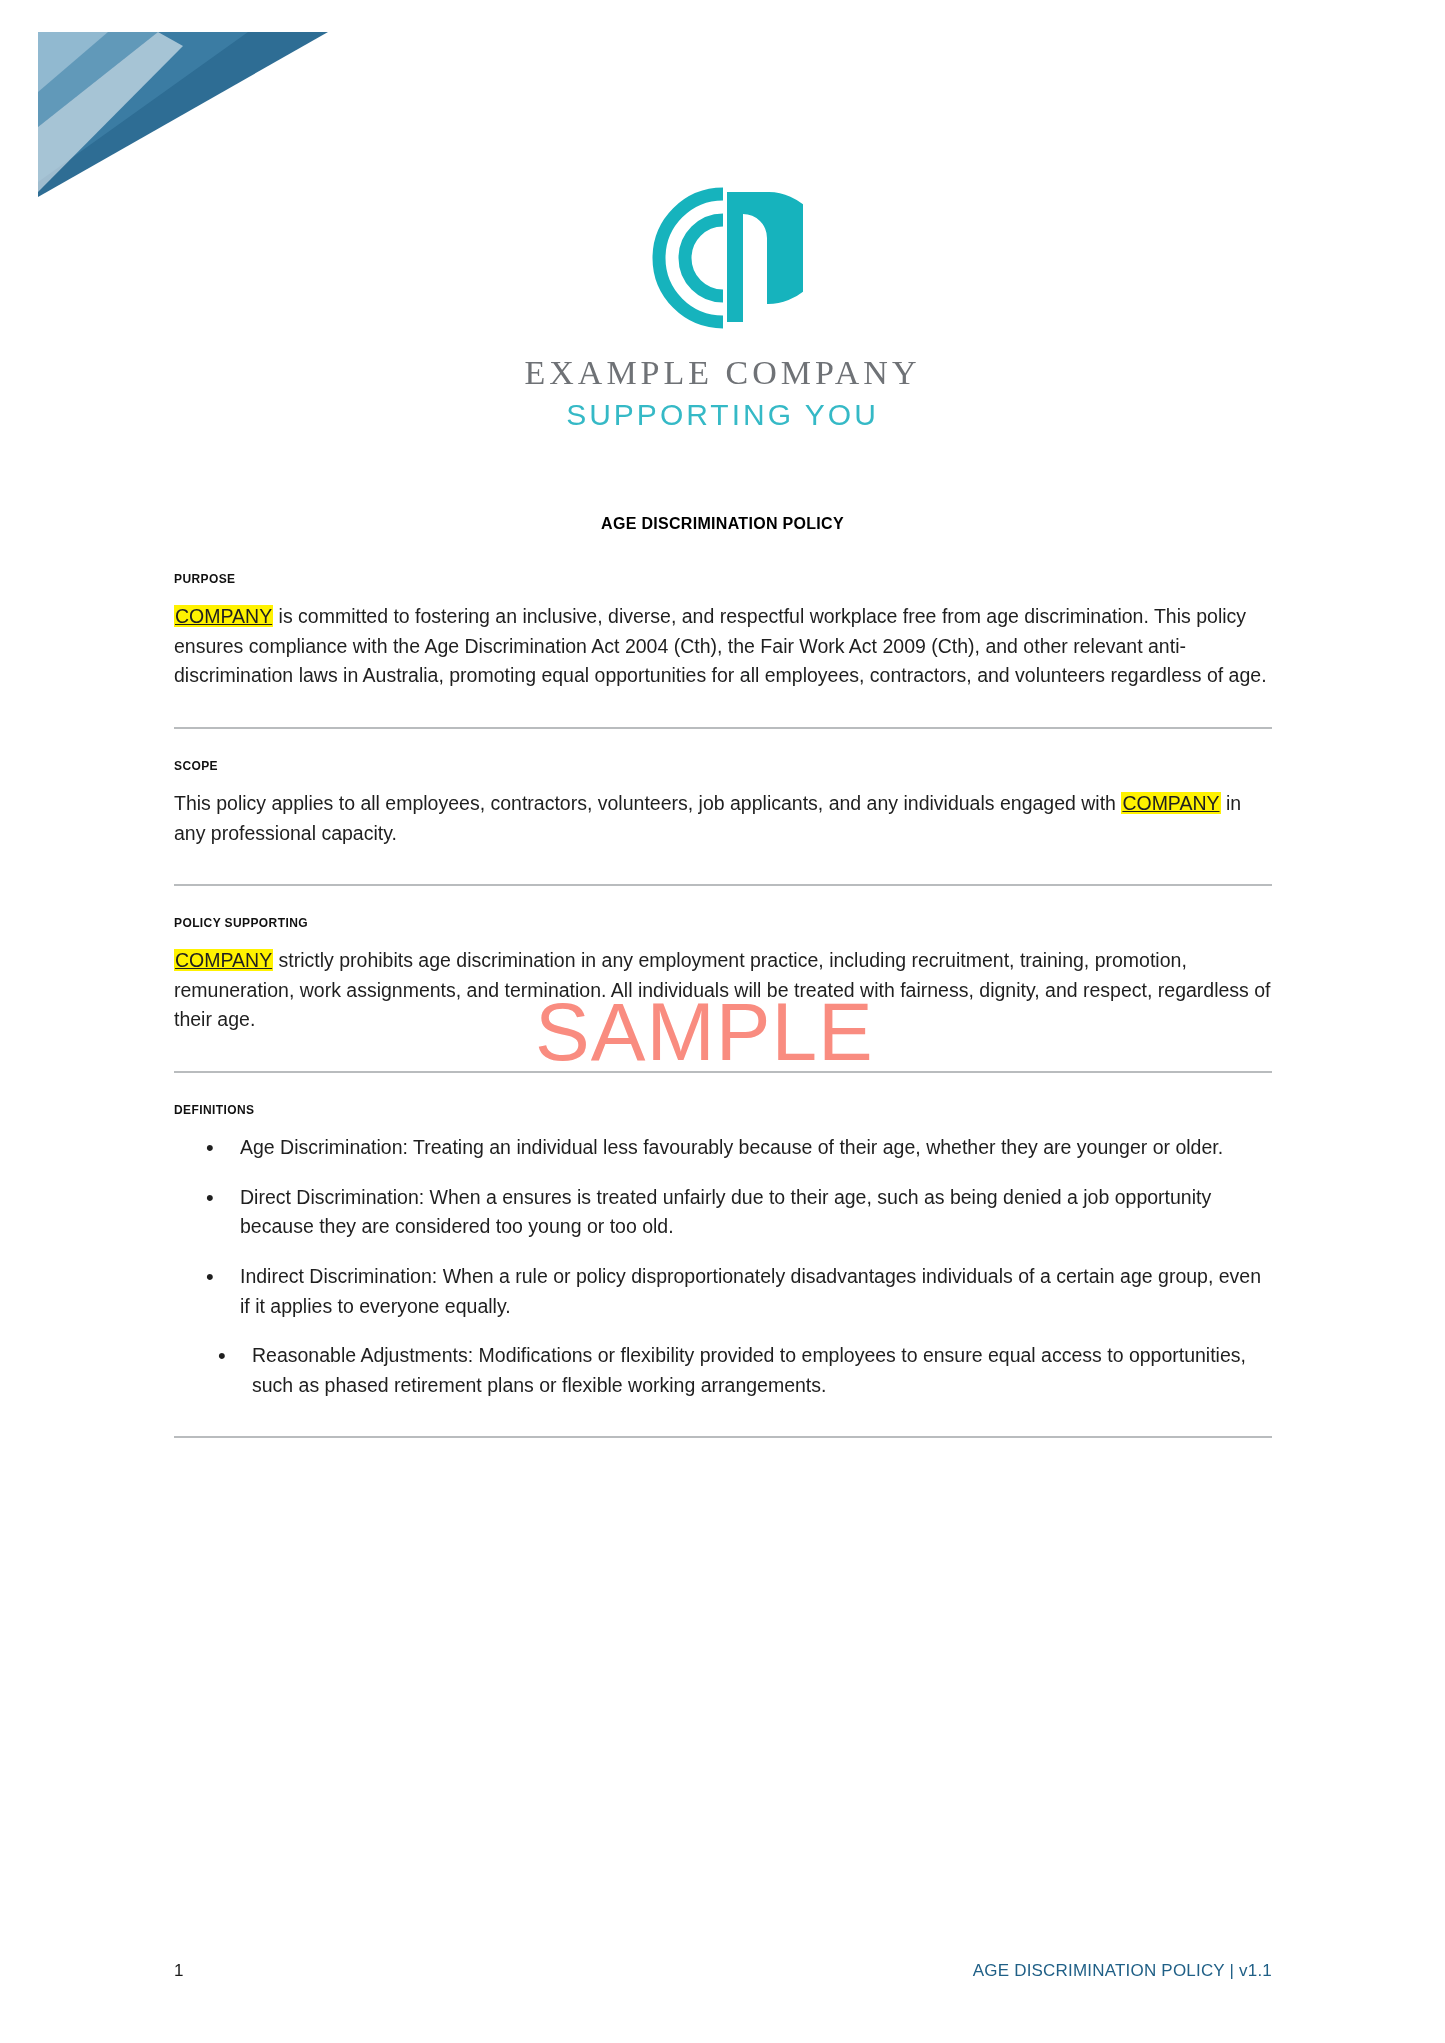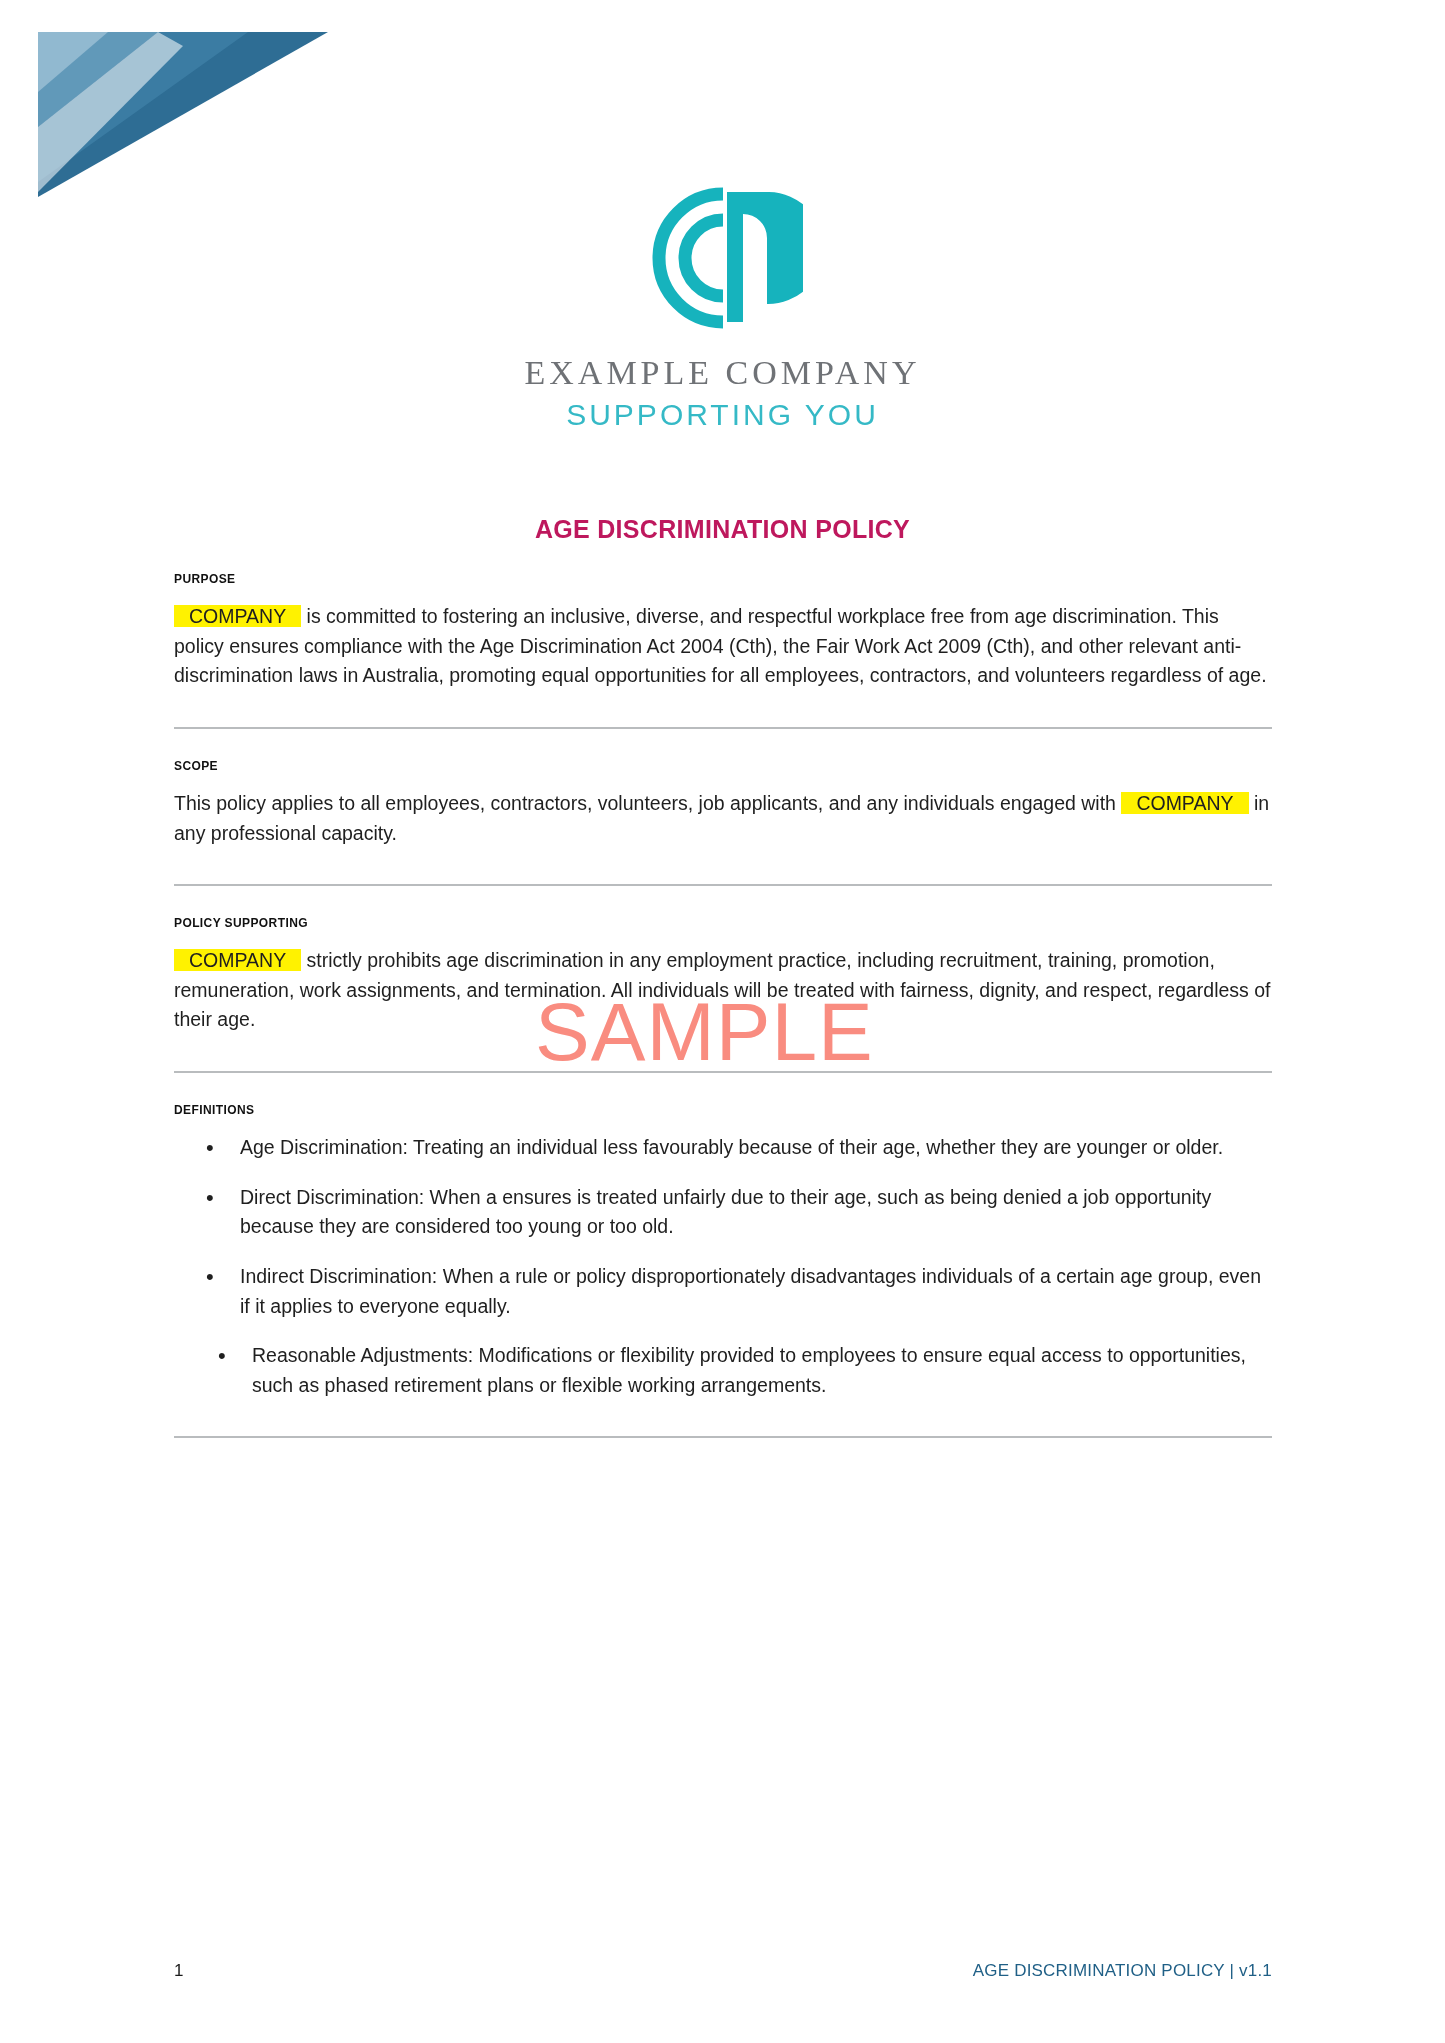--- a/index.html
+++ b/index.html
@@ -59,24 +59,24 @@
     font-weight: 400;
   }
 
   
   .doc-title {
     position: absolute;
     top: 515px;
     left: 0;
     width: 1445px;
     text-align: center;
-    font-size: 25px;
+    font-size: 16px;
     font-weight: bold;
     letter-spacing: 0.3px;
-    color: #be185d;
+    color: #000000;
   }
 
   
   .content {
     position: absolute;
     top: 572px;
     left: 174px;
     width: 1098px;
   }
   .section {
@@ -90,21 +90,22 @@
     margin: 0 0 16px 0;
   }
   .section-body {
     font-size: 19.5px;
     line-height: 1.52;
     color: #1f1f1f;
     margin: 0;
   }
   .hl {
     background: #fff200;
-    padding: 0 15px;
+    padding: 0 1px;
+    text-decoration: underline;
   }
   .rule {
     border: none;
     border-top: 2px solid #b9bcbe;
     margin: 36px 0 30px 0;
   }
 
   ul.defs {
     margin: 4px 0 0 0;
     padding: 0 0 0 66px;

